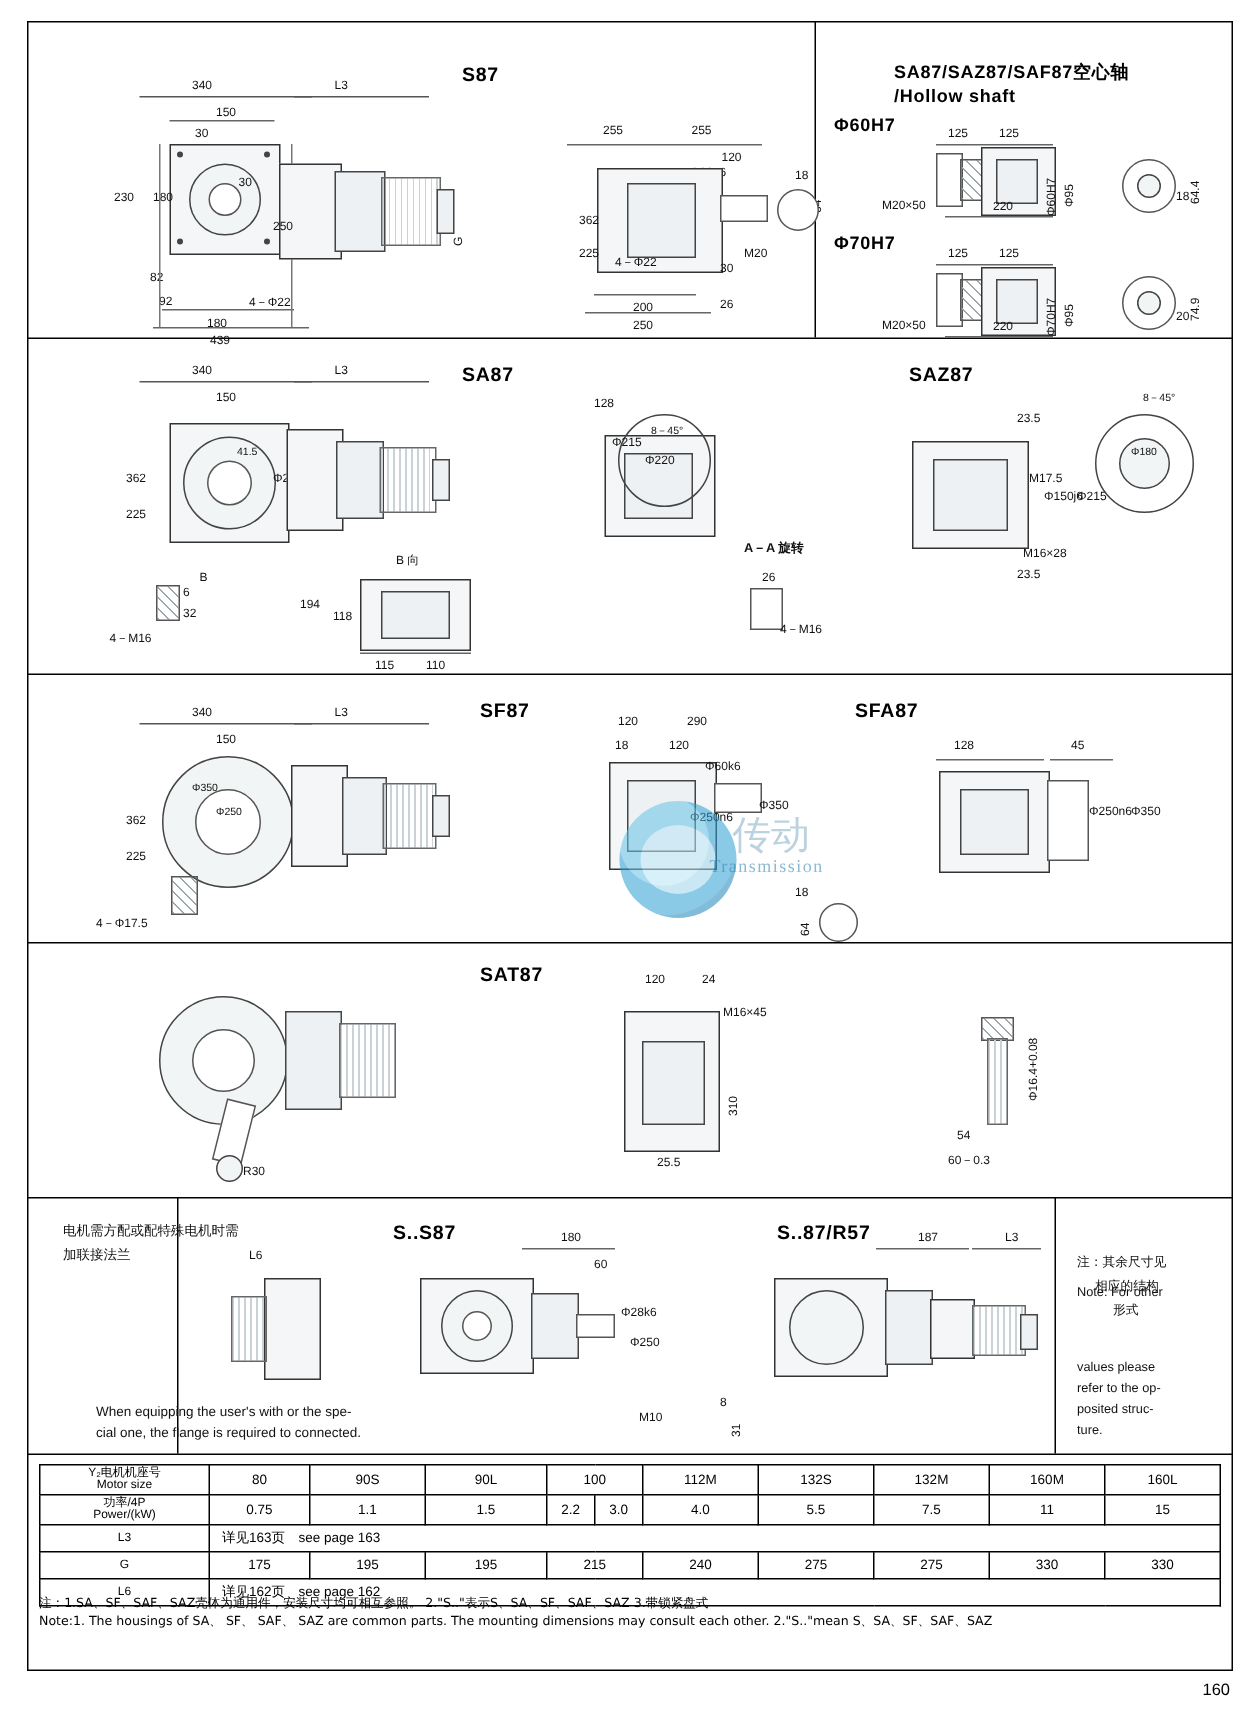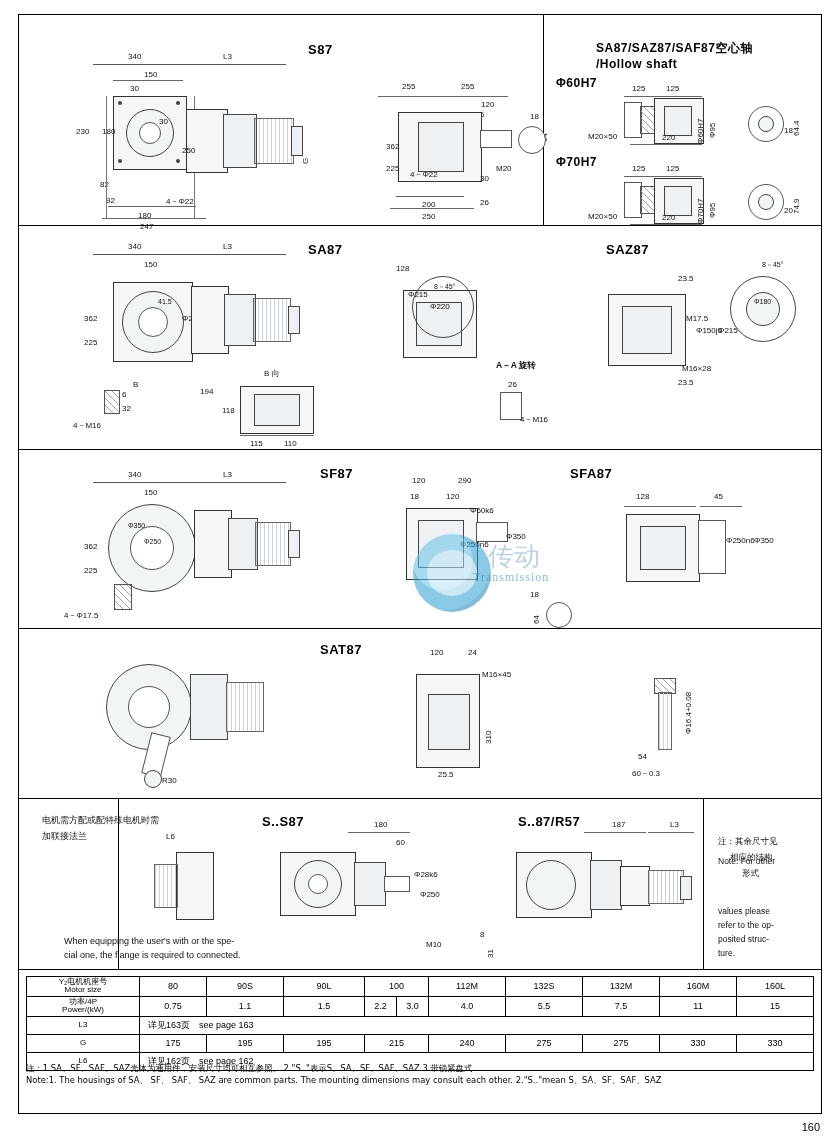--- a/index.html
+++ b/index.html
@@ -152,21 +152,21 @@
   <div class="dot" style="left:100px;top:145px;width:4px;height:4px"></div>
   <div class="dot" style="left:158px;top:145px;width:4px;height:4px"></div>
   <div class="dimtxt" style="left:141px;top:103px">30</div>
   <div class="dimtxt" style="left:58px;top:113px">230</div>
   <div class="dimtxt" style="left:84px;top:113px">180</div>
   <div class="dimtxt" style="left:82px;top:166px">82</div>
   <div class="dimtxt" style="left:120px;top:197px">180</div>
   <div class="ln" style="left:90px;top:192px;width:88px;background:#666"></div>
   <div class="dimtxt" style="left:88px;top:182px">92</div>
   <div class="dimtxt" style="left:148px;top:182px">4－Φ22</div>
-  <div class="dimtxt" style="left:122px;top:208px">247</div>
+  <div class="dimtxt" style="left:122px;top:208px">439</div>
   <div class="ln" style="left:84px;top:204px;width:104px;background:#666"></div>
   <div class="thinv" style="left:88px;top:82px;height:122px"></div>
   <div class="thinv" style="left:176px;top:82px;height:122px"></div>
 
   <div class="box" style="left:168px;top:95px;width:40px;height:62px"></div>
   <div class="box2" style="left:205px;top:100px;width:32px;height:52px"></div>
   <div class="shade" style="left:236px;top:104px;width:38px;height:44px"></div>
   <div class="box2" style="left:273px;top:112px;width:10px;height:28px"></div>
   <div class="dimtxt v" style="left:283px;top:150px">G</div>
   <div class="dimtxt" style="left:164px;top:132px">250</div>
@@ -257,21 +257,21 @@
 
   <div class="dimtxt b" style="left:115px;top:366px">B</div>
   <div class="dimtxt b" style="left:246px;top:354px">B 向</div>
   <div class="dimtxt" style="left:55px;top:406px">4－M16</div>
   <div class="hatch" style="left:86px;top:376px;width:14px;height:22px"></div>
   <div class="dimtxt" style="left:104px;top:376px">6</div>
   <div class="dimtxt" style="left:104px;top:390px">32</div>
 
   <div class="box" style="left:222px;top:372px;width:72px;height:46px"></div>
   <div class="box2" style="left:236px;top:380px;width:44px;height:30px"></div>
-  <div class="dimtxt" style="left:182px;top:373px">194</div>
+  <div class="dimtxt" style="left:182px;top:384px">194</div>
   <div class="dimtxt" style="left:204px;top:392px">118</div>
   <div class="dimtxt" style="left:232px;top:425px">115</div>
   <div class="dimtxt" style="left:266px;top:425px">110</div>
   <div class="ln" style="left:222px;top:421px;width:74px;background:#666"></div>
 
   <div class="dimtxt" style="left:378px;top:250px">128</div>
   <div class="box" style="left:385px;top:276px;width:72px;height:66px"></div>
   <div class="box2" style="left:398px;top:288px;width:44px;height:42px"></div>
   <div class="circ" style="left:394px;top:262px;width:60px;height:60px;background:transparent"></div>
   <div class="dimtxt" style="left:416px;top:268px;font-size:7px">8－45°</div>

